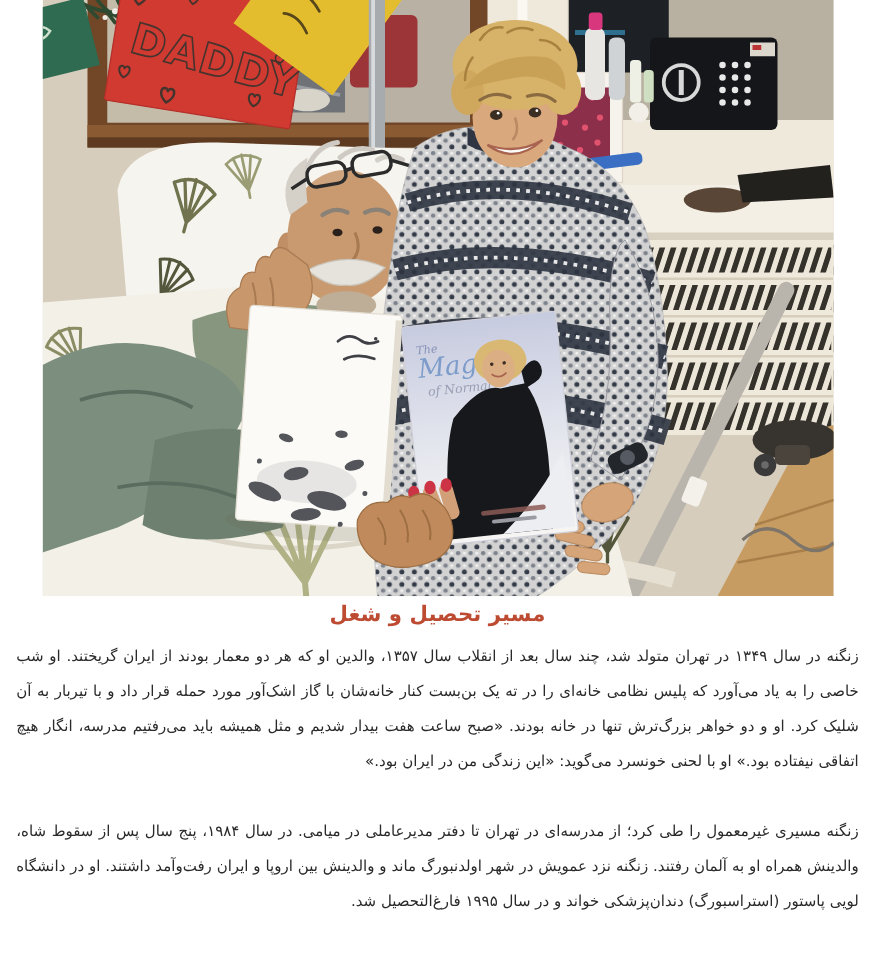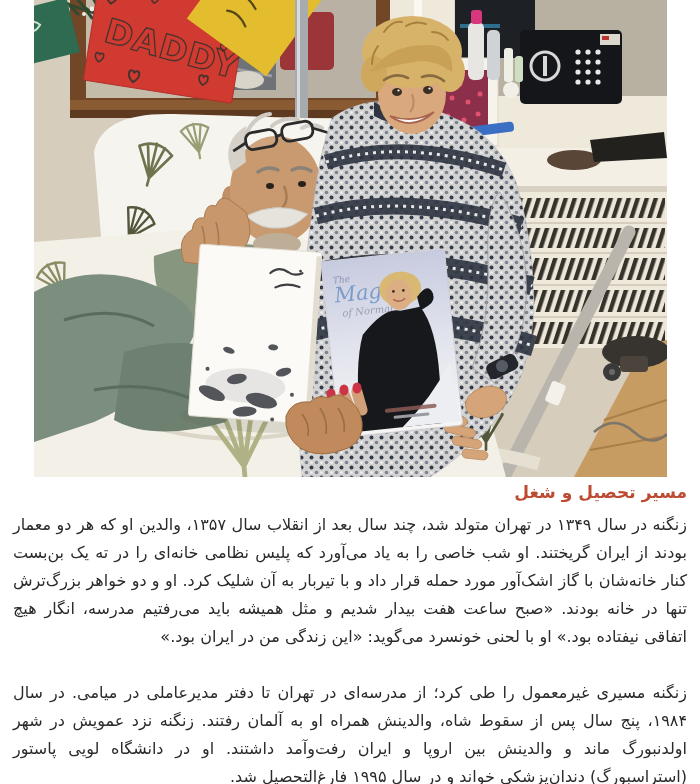--- a/index.html
+++ b/index.html
@@ -1,22 +1,22 @@
 <!DOCTYPE html>
 <html lang="fa"><head>
 <meta charset="utf-8">
 <style>
   html,body{margin:0;padding:0;background:#ffffff;}
   body{width:700px;height:784px;overflow:hidden;position:relative;
        font-family:"DejaVu Sans","Liberation Sans",sans-serif;}
   .photo-wrap{position:absolute;left:34px;top:0;width:633px;height:477px;overflow:hidden;}
   .photo-wrap svg{display:block;width:633px;height:477px;}
   .article{position:absolute;left:13px;top:482px;width:674px;direction:rtl;}
-  .article h2{margin:0 0 9px 0;font-size:17px;font-weight:bold;color:#bd4b32;text-align:right;}
-  .article p{margin:0 0 28px 0;font-size:16px;line-height:28px;color:#2a2a2a;
+  .article h2{margin:0 0 9px 0;font-size:17px;font-weight:bold;color:#bd4b32;text-align:center;}
+  .article p{margin:0 0 28px 0;font-size:12px;line-height:28px;color:#2a2a2a;
              text-align:justify;text-justify:inter-word;}
 </style>
 </head>
 <body>
 
 <div class="photo-wrap">
 <svg viewBox="0 0 633 477" xmlns="http://www.w3.org/2000/svg">
   <defs>
     <g id="leaf">
           <path d="M0 7 L0 0 M0 0 L-16 -26 M0 0 L-9 -30 M0 0 L-1 -32 M0 0 L7 -30 M0 0 L15 -25 M-16 -26 Q-1 -37 15 -25" stroke="currentColor" fill="none" stroke-width="2.4" stroke-linecap="round"></path>

